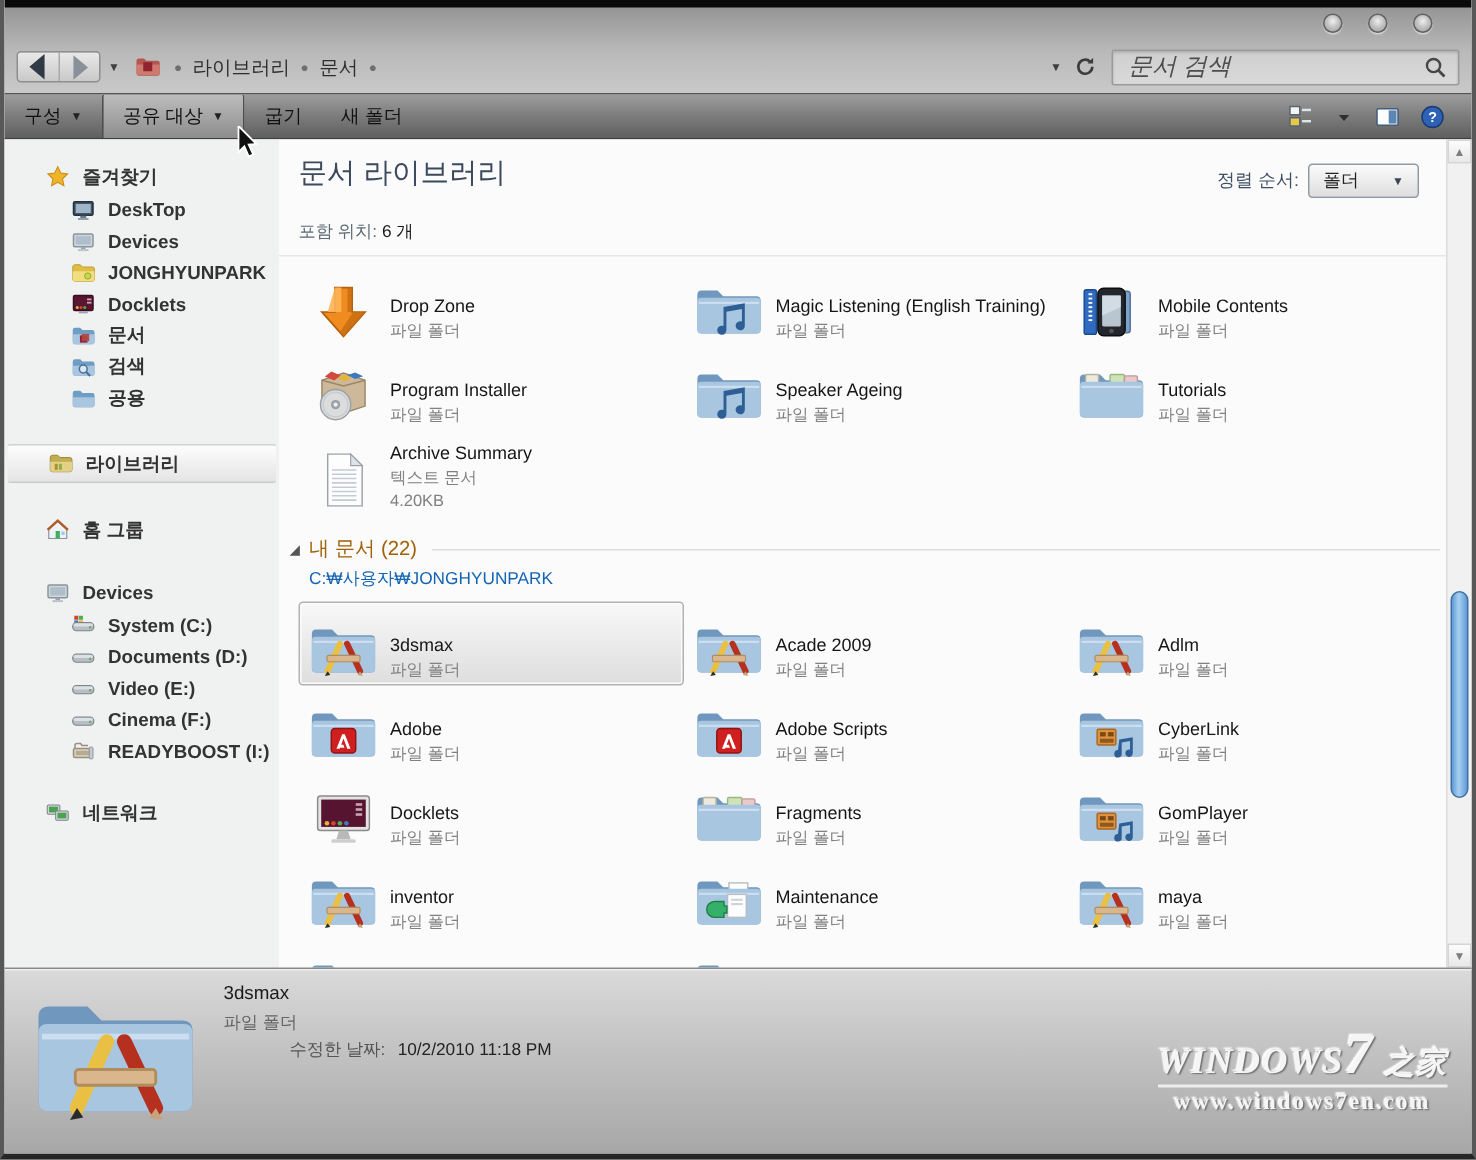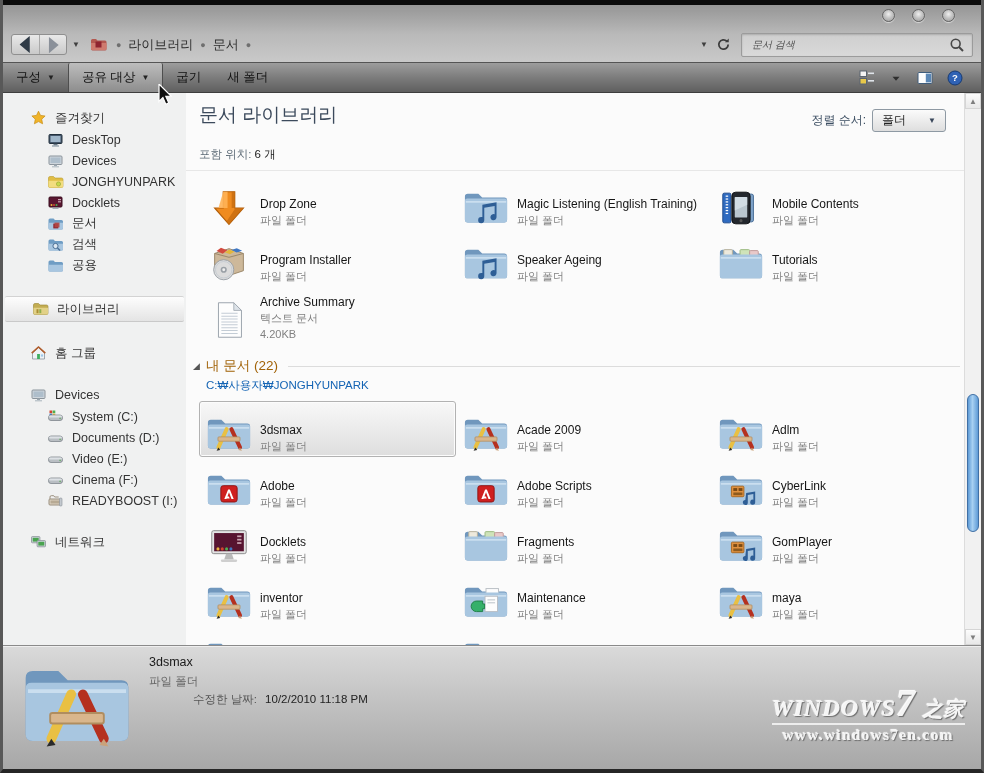--- a/index.html
+++ b/index.html
@@ -22,37 +22,37 @@
   .caret{font-size:8px;color:#3f3f3f;margin-left:5px;}
   .crumbbar{display:flex;align-items:center;margin-left:10px;font-size:13px;color:#2e2e2e;}
   .crumb-ic{width:17px;height:15px;display:inline-block;margin-right:2px;}
   .dot{color:#6f6f6f;font-size:9px;margin:0 7px;}
   .crumb{cursor:default;}
   .addr-right{margin-left:auto;display:flex;align-items:center;}
   .refresh-ic{width:15px;height:15px;margin:0 10px 0 8px;}
   .searchbox{width:232px;height:24px;margin-right:8px;border:1px solid #9b9b9b;border-radius:2px;
     background:linear-gradient(#cfcfcf,#d9d9d9);display:flex;align-items:center;
     box-shadow:inset 0 1px 2px rgba(0,0,0,.18);}
-  .searchph{flex:1;padding-left:10px;font-style:italic;font-size:10px;color:#4d4d4d;}
+  .searchph{flex:1;padding-left:10px;font-style:italic;font-size:16px;color:#4d4d4d;}
   .search-ic{width:16px;height:16px;margin-right:7px;}
   
   .toolbar{position:absolute;left:0;top:62px;width:100%;height:31px;
     background:linear-gradient(180deg,#9d9d9d 0,#7c7c7c 50%,#5f5f5f 100%);
     border-top:1px solid #555;border-bottom:1px solid #3e3e3e;
     display:flex;align-items:stretch;}
   .tbtn{display:flex;align-items:center;padding:0 13px;font-size:12.5px;color:#111;cursor:default;}
   .tbtn .caret{margin-left:6px;color:#222;}
   .tbtn.active{background:linear-gradient(#bdbdbd,#8d8d8d);border-left:1px solid #4e4e4e;
     border-right:1px solid #4e4e4e;border-radius:2px 2px 0 0;}
   .tb-right{margin-left:auto;display:flex;align-items:center;margin-right:18px;gap:14px;}
   .tb-ic{width:16px;height:16px;display:inline-block;}
   .tb-ic.small{width:14px;height:14px;}
   
   .bodyrow{position:absolute;left:0;top:93px;width:100%;height:552px;display:flex;background:#fbfbfb;}
-  .sidebar{width:183px;height:100%;background:#f0f1f1;padding-top:14px;font-size:12.5px;color:#333;overflow:hidden;flex:none;}
+  .sidebar{width:183px;height:100%;background:#f0f1f1;padding-top:14px;font-size:12.5px;color:#333;overflow:hidden;flex:none;font-weight:bold;}
   .side-h{display:flex;align-items:center;height:22px;padding-left:27px;}
   .side-i{display:flex;align-items:center;height:21px;padding-left:44px;}
   .sic{width:17px;height:16px;margin-right:8px;flex:none;}
   .side-sec{margin-bottom:0;}
   .side-sec.gap{margin-top:20px;}
   .side-h.sel{background:linear-gradient(#fdfdfd,#e4e4e4);border-top:1px solid #d3d3d3;
     border-bottom:1px solid #c9c9c9;height:26px;margin:0 2px;border-radius:2px;}
   
   .main{flex:1;position:relative;overflow:hidden;background:#fbfbfb;padding:0 0 0 13px;}
   .lib-title{font-size:19px;color:#3c4a5c;margin-top:9px;font-weight:normal;}

